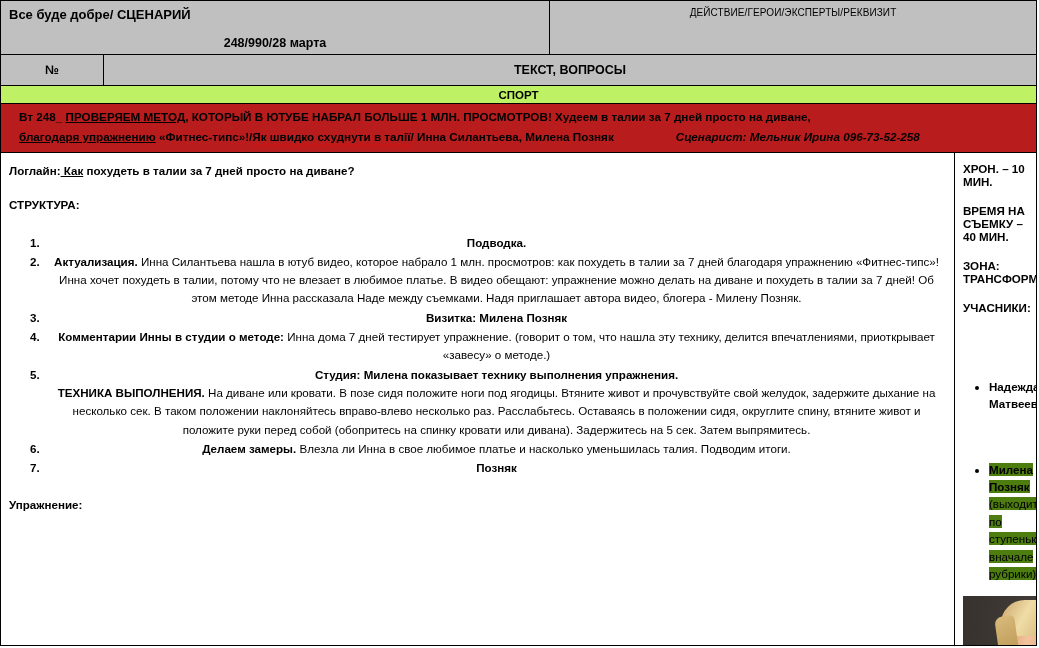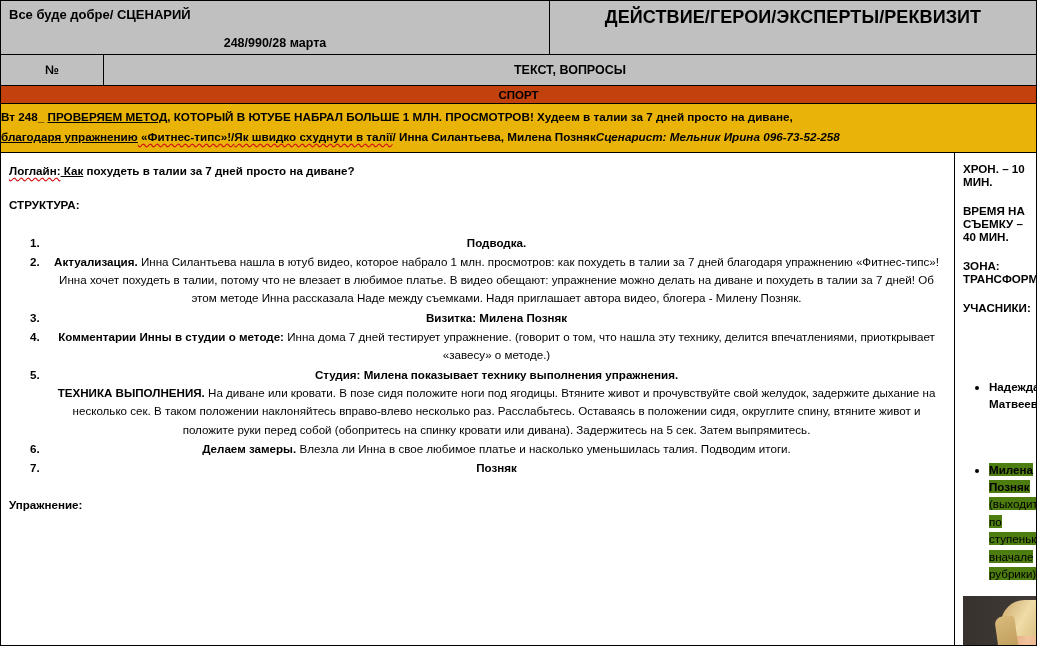--- a/index.html
+++ b/index.html
@@ -42,21 +42,21 @@
     text-align:center;
     font-weight:bold;font-size:12.5px;
   }
   .hdr-right{
     flex:1;
     padding:6px 0 0 0;
     text-align:center;
     box-sizing:border-box;
   }
   .hdr-right-label{
-    font-weight:bold;font-size:18px;
+    font-weight:normal;font-size:10px;
     letter-spacing:.1px;
   }
 
   .hdr-cols{
     display:flex;
     background:#c0c0c0;
     height:31px;
     border-bottom:1px solid #000;
     box-sizing:border-box;
     align-items:center;
@@ -71,53 +71,53 @@
   }
   .col-text{
     flex:1;
     height:100%;
     display:flex;align-items:center;justify-content:center;
     font-weight:bold;font-size:12.5px;
   }
 
   
   .band-sport{
-    background:#c2410c;
+    background:#bef264;
     height:18px;
     border-bottom:1px solid #000;
     box-sizing:border-box;
     display:flex;align-items:center;justify-content:center;
     font-weight:bold;font-size:11.5px;
   }
 
   
   .band-green{
-    background:#eab308;
+    background:#b91c1c;
     border-bottom:1px solid #000;
     box-sizing:border-box;
-    padding:4px 6px 5px 0;
+    padding:4px 6px 5px 18px;
     line-height:1.62;
     font-size:11.7px;
     font-weight:bold;
   }
   .band-green .line2{ margin-top:1px; }
   .u{ text-decoration:underline; }
   .sq-plain{
-    text-decoration:underline;
     text-decoration-style:wavy;
     text-decoration-color:#d01010;
     text-underline-offset:2px;
   }
   .u-and-sq{
     text-decoration:underline wavy #d01010;
     text-underline-offset:2px;
   }
   .script{
     font-style:italic;
     font-weight:bold;
+    margin-left:62px;
     font-size:11.7px;
   }
 
   
   .body-row{
     flex:1;
     display:flex;
     min-height:0;
   }
   .main-col{

